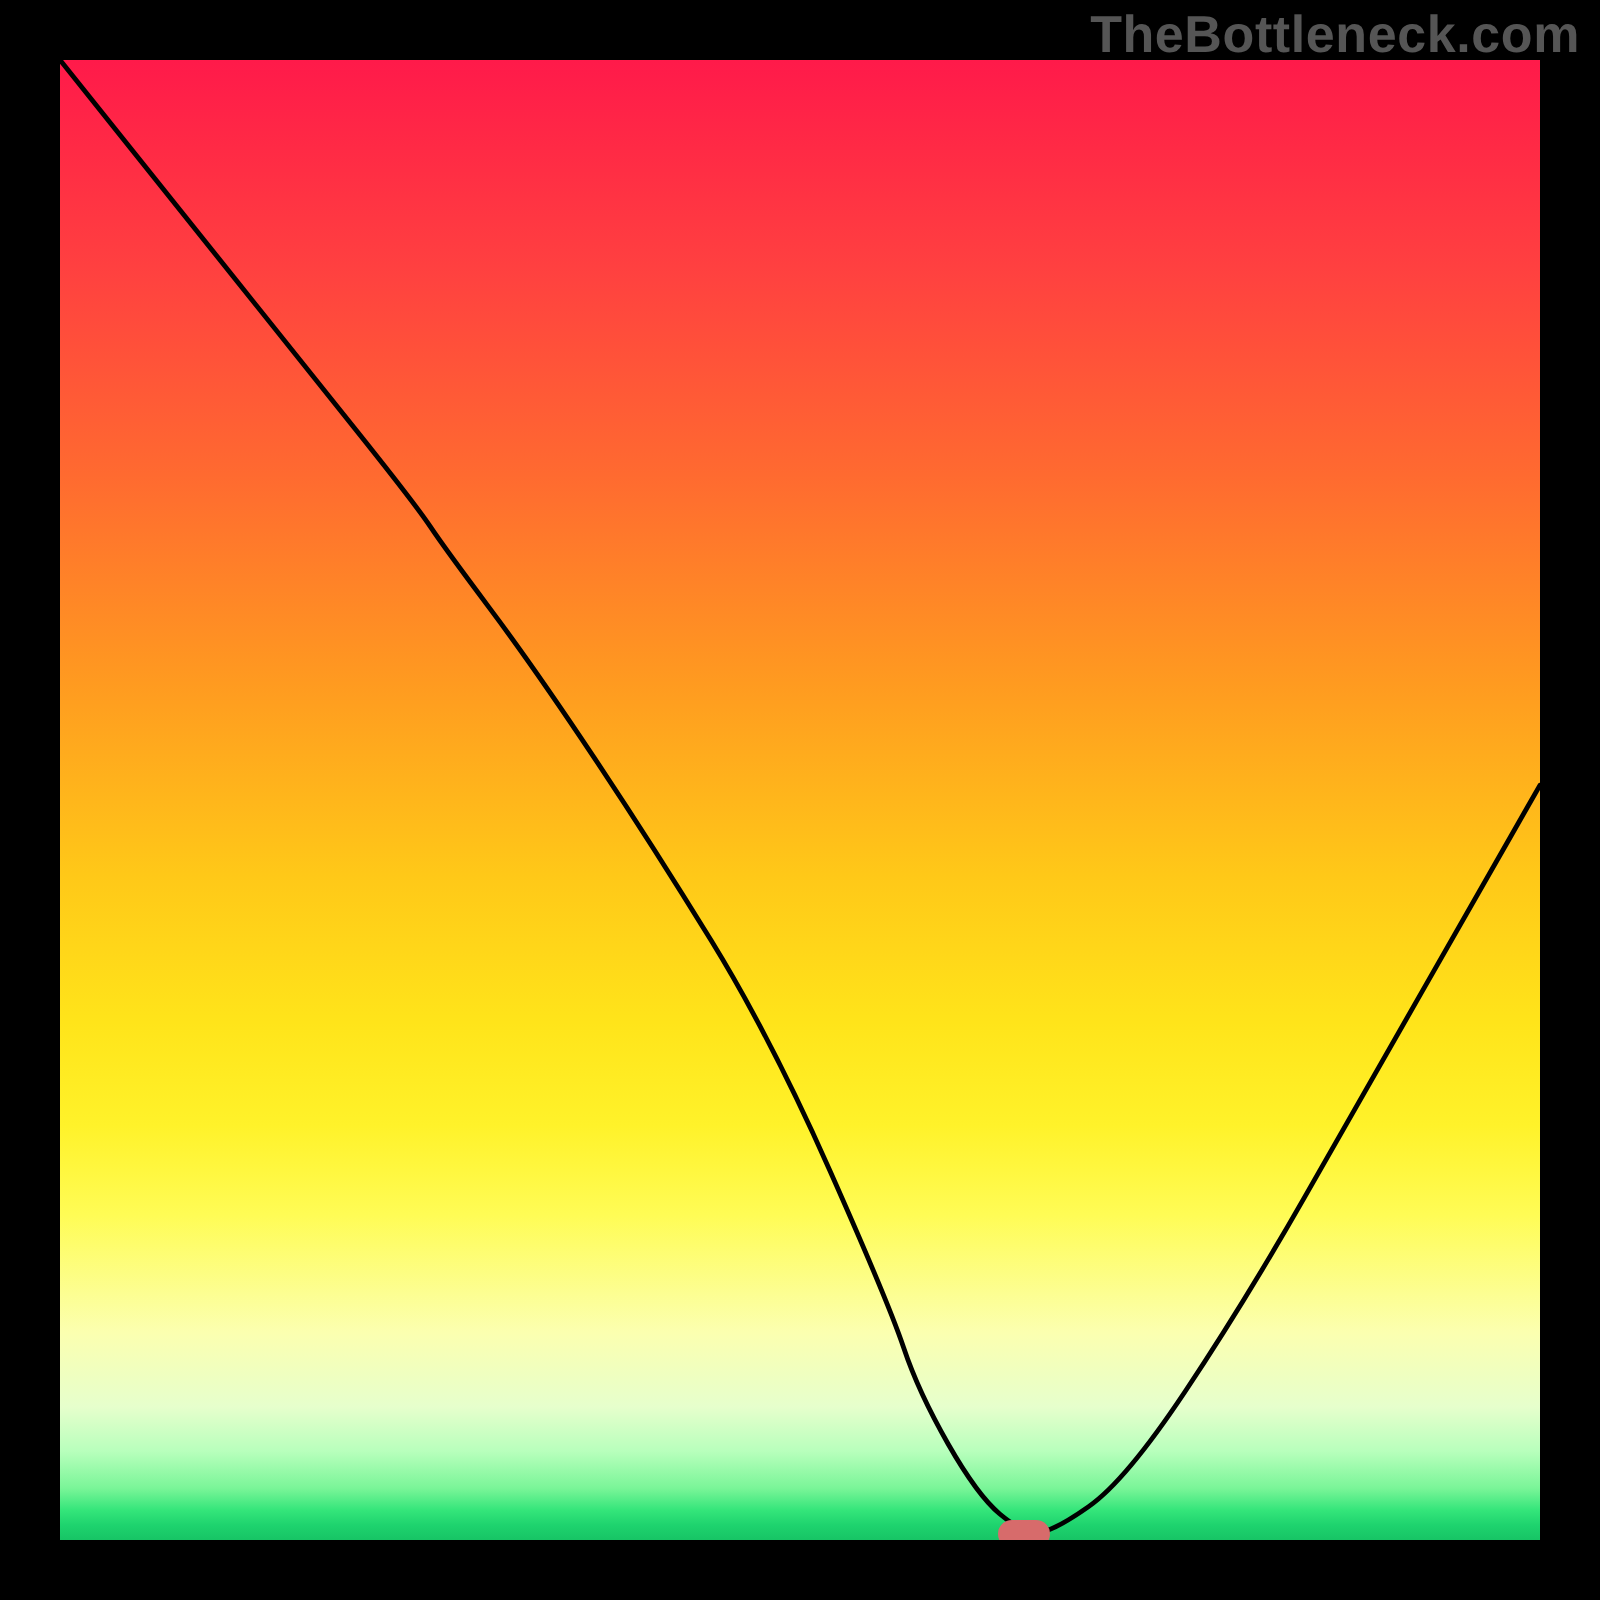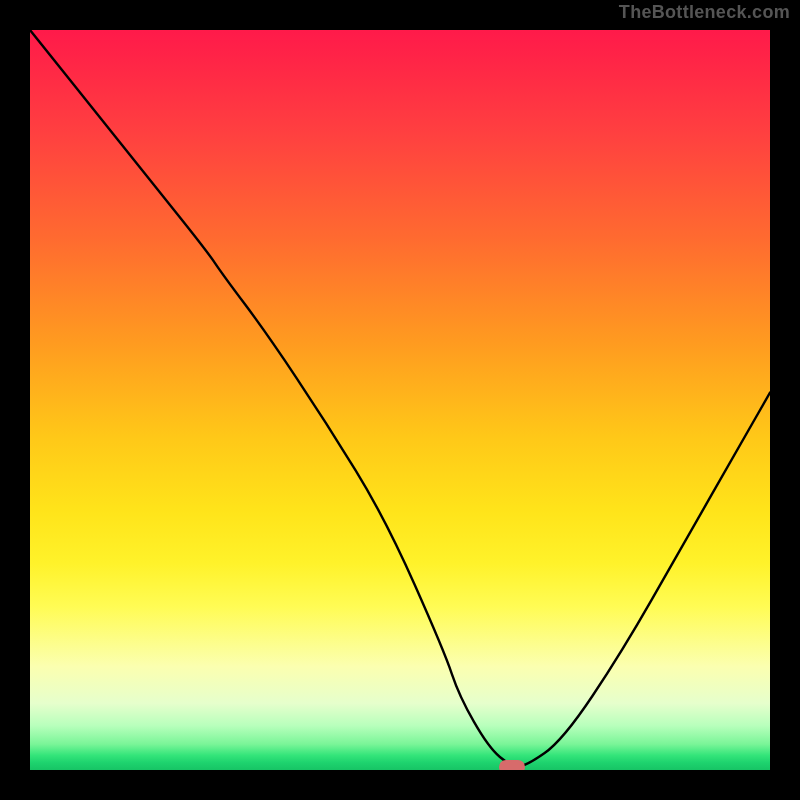--- a/index.html
+++ b/index.html
@@ -15,21 +15,21 @@
     position: relative;
     width: 800px;
     height: 800px;
     background: #000;
   }
   .watermark {
     position: absolute;
     top: 2px;
     right: 10px;
     color: #555;
-    font-size: 18px;
+    font-size: 26px;
     font-weight: 600;
     letter-spacing: 0.3px;
     z-index: 20;
     user-select: none;
   }
   .plot-area {
     position: absolute;
     left: 30px;
     top: 30px;
     width: 740px;

